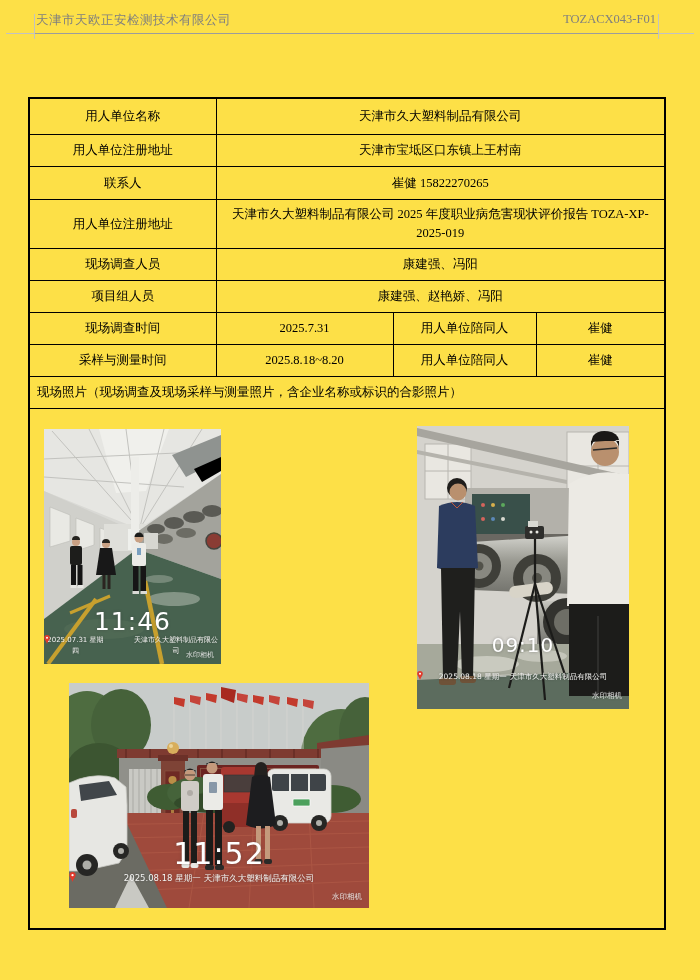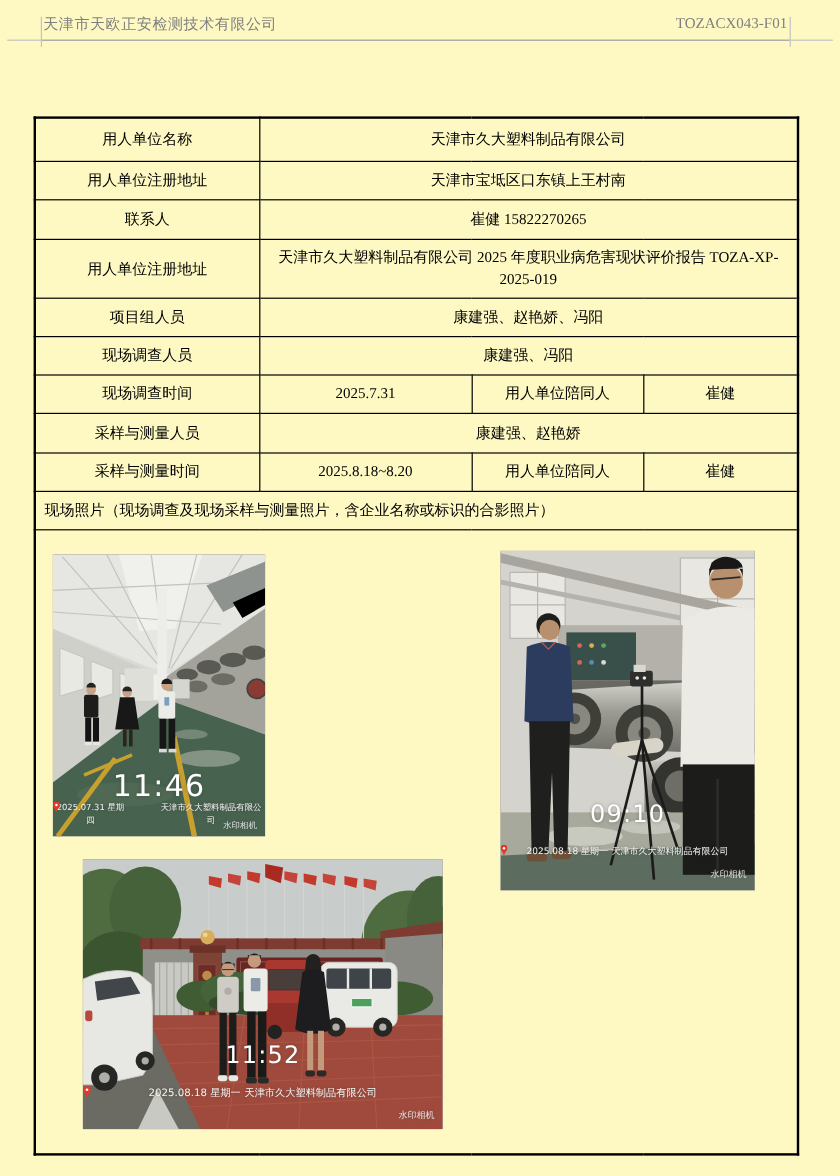--- a/index.html
+++ b/index.html
@@ -1,16 +1,16 @@
 <!DOCTYPE html>
 <html><head>
 <meta charset="utf-8">
 <style>
   html,body{margin:0;padding:0;background:#fff;}
-  .page{position:relative;width:700px;height:980px;background:#fef9c3;overflow:hidden;
+  .page{position:relative;width:700px;height:980px;background:#fde047;overflow:hidden;
         font-family:"Liberation Serif","DejaVu Serif",serif;color:#000;}
 
   
   .hdr-company{position:absolute;left:36px;top:12px;font-size:12.5px;color:#7f7f7f;letter-spacing:.5px;}
   .hdr-code{position:absolute;right:44px;top:12px;font-size:12.5px;color:#7f7f7f;}
   .hdr-rule{position:absolute;left:35px;right:42px;top:33px;height:1px;background:#9c9c9c;}
   .mark{position:absolute;background:#c2c2c2;}
   .mark-lv{left:34px;top:14px;width:1px;height:25px;}
   .mark-lh{left:6px;top:33px;width:28px;height:1px;}
   .mark-rv{left:658px;top:14px;width:1px;height:25px;}
@@ -34,21 +34,21 @@
   #photo1{left:14px;top:20px;width:177px;height:235px;}
   #photo2{left:387px;top:17px;width:212px;height:283px;}
   #photo3{left:39px;top:274px;width:300px;height:225px;}
   .photo svg{position:absolute;left:0;top:0;display:block;}
 
   .pt-time{position:absolute;left:0;right:0;text-align:center;color:#ffffff;
            font-family:"DejaVu Sans","Liberation Sans",sans-serif;
            text-shadow:0 0 3px rgba(60,60,60,.45);letter-spacing:1px;}
   #photo1 .pt-time{top:174px;font-size:25px;}
   #photo2 .pt-time{top:204px;font-size:20px;}
-  #photo3 .pt-time{top:148px;font-size:20px;}
+  #photo3 .pt-time{top:148px;font-size:30px;}
 
   .pt-caption{position:absolute;left:0;right:0;display:flex;justify-content:center;align-items:center;
               gap:3px;color:#f4f4f2;font-size:7.5px;
               font-family:"DejaVu Sans","Liberation Sans",sans-serif;
               text-shadow:0 0 2px rgba(60,60,60,.5);}
   #photo1 .pt-caption{top:206px;font-size:7px;gap:24px;}
   #photo2 .pt-caption{top:245px;}
   #photo3 .pt-caption{top:189px;font-size:8.5px;}
 
   .pt-wm{position:absolute;right:7px;color:rgba(255,255,255,.82);font-size:7.5px;
@@ -89,36 +89,32 @@
       </tr>
       <tr class="rh31">
         <td>联系人</td>
         <td colspan="3">崔健 15822270265</td>
       </tr>
       <tr class="rh47">
         <td>用人单位注册地址</td>
         <td colspan="3">天津市久大塑料制品有限公司 2025 年度职业病危害现状评价报告 TOZA-XP-2025-019</td>
       </tr>
       <tr class="rh30">
+        <td>现场调查人员</td>
+        <td colspan="3">康建强、冯阳</td>
+      </tr>
+      <tr class="rh30">
         <td>项目组人员</td>
         <td colspan="3">康建强、赵艳娇、冯阳</td>
-      </tr>
-      <tr class="rh30">
-        <td>现场调查人员</td>
-        <td colspan="3">康建强、冯阳</td>
       </tr>
       <tr class="rh30">
         <td>现场调查时间</td>
         <td>2025.7.31</td>
         <td>用人单位陪同人</td>
         <td>崔健</td>
-      </tr>
-      <tr class="rh31">
-        <td>采样与测量人员</td>
-        <td colspan="3">康建强、赵艳娇</td>
       </tr>
       <tr class="rh30">
         <td>采样与测量时间</td>
         <td>2025.8.18~8.20</td>
         <td>用人单位陪同人</td>
         <td>崔健</td>
       </tr>
       <tr class="rh30">
         <td class="photos-header" colspan="4">现场照片（现场调查及现场采样与测量照片，含企业名称或标识的合影照片）</td>
       </tr>

